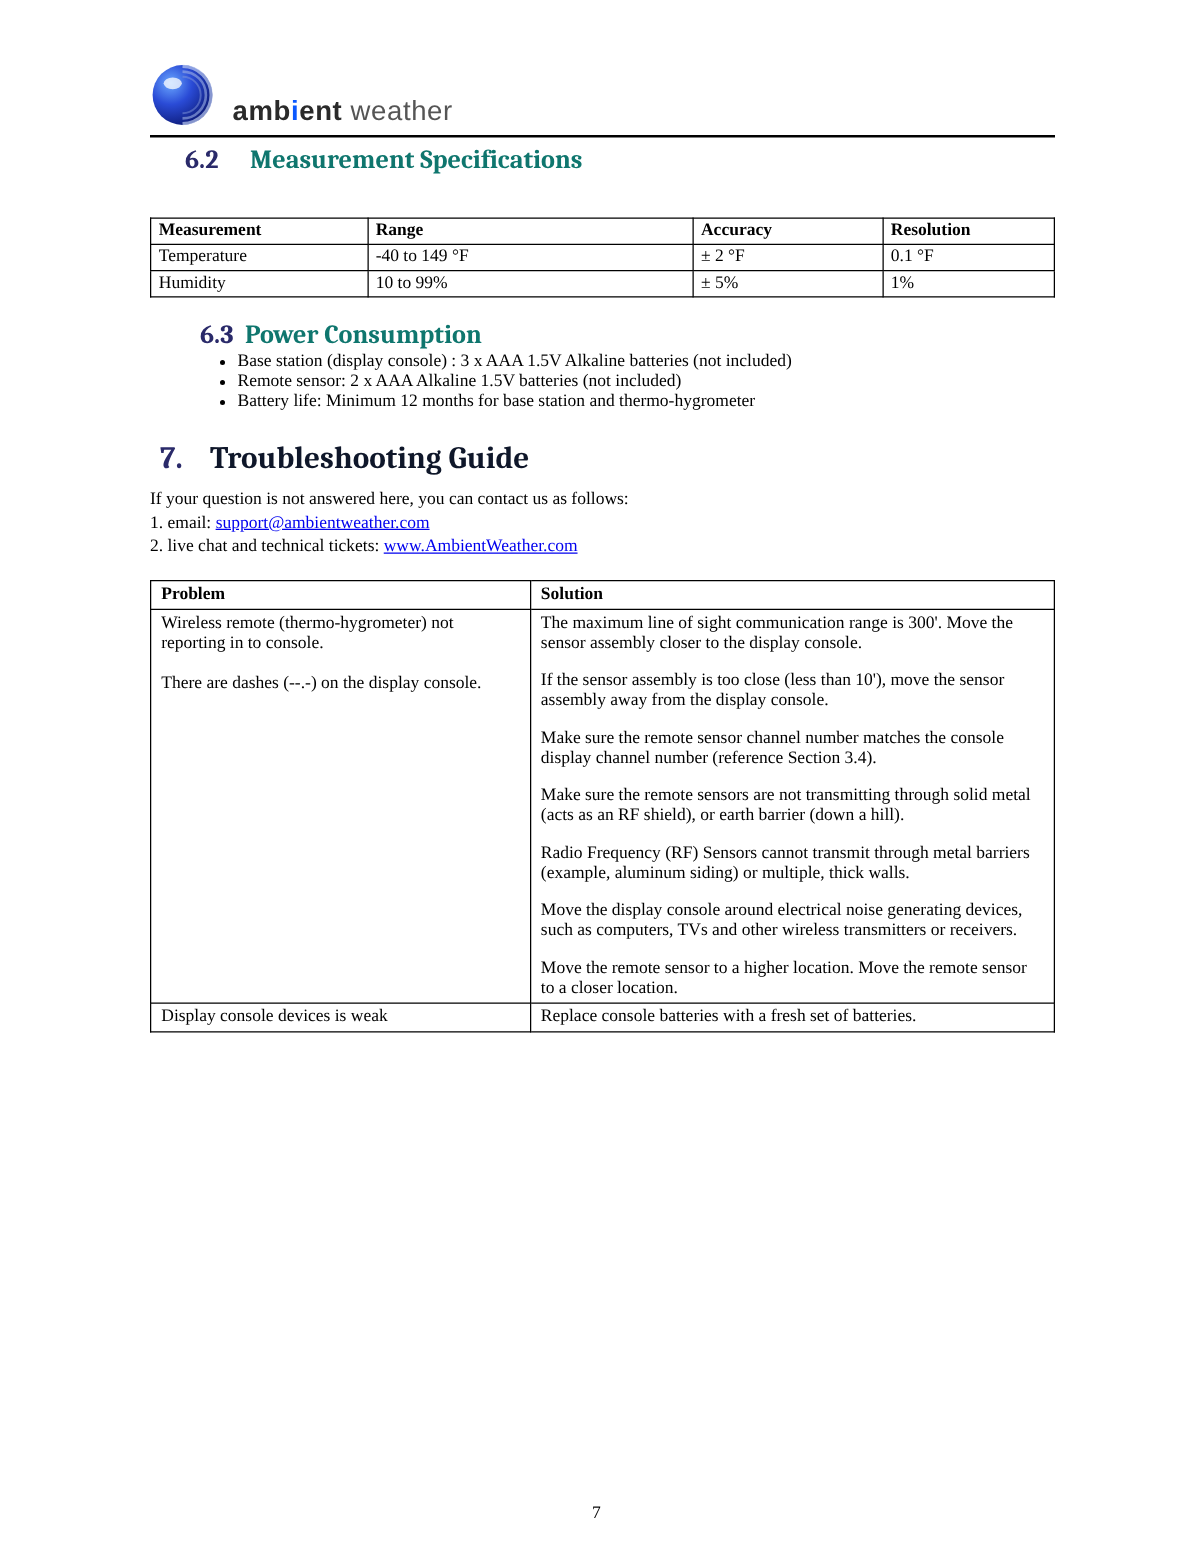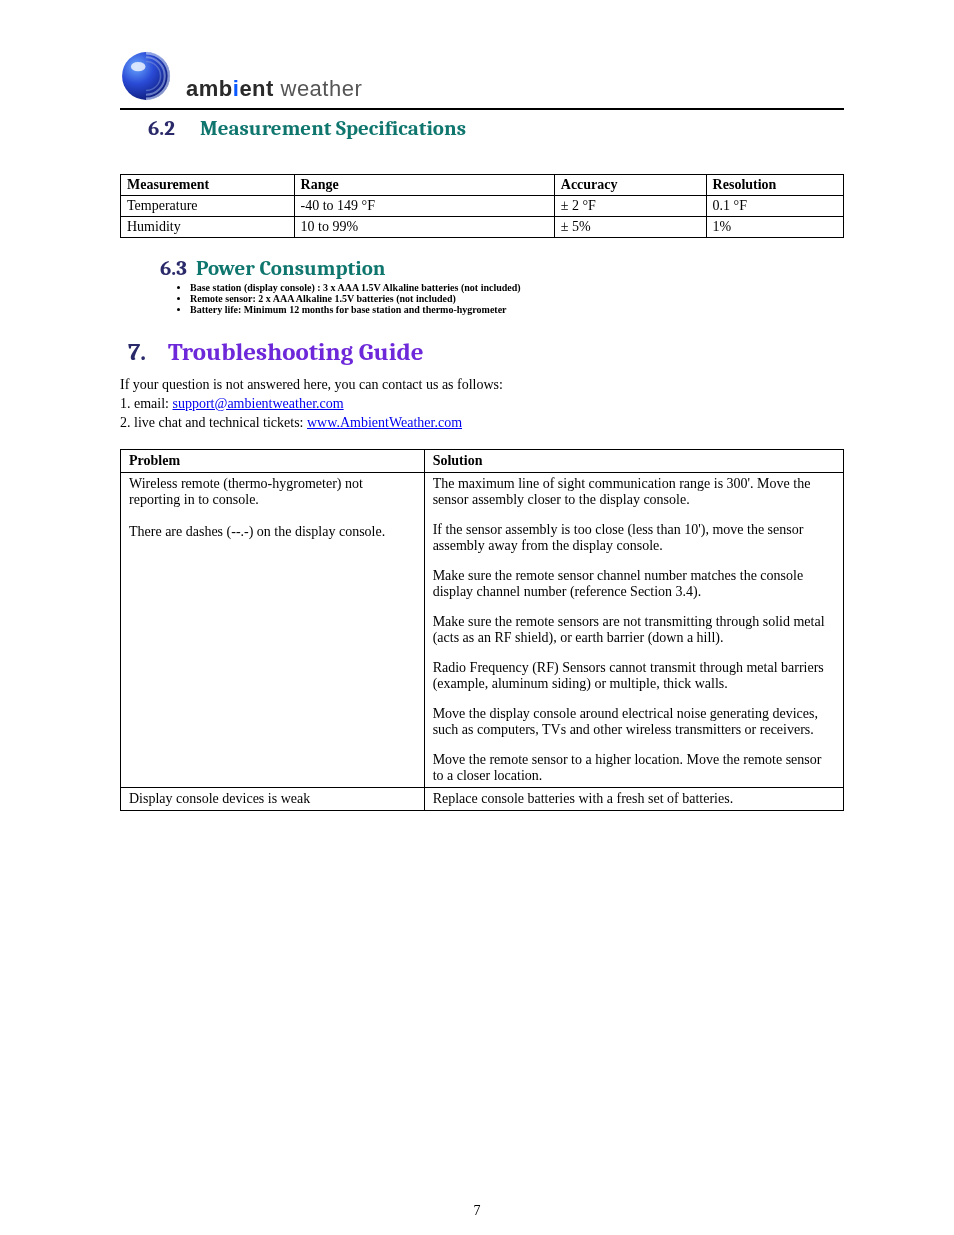--- a/index.html
+++ b/index.html
@@ -59,21 +59,21 @@
     font-weight: 700;
     font-size: 25px;
     color: #2a2a6a;
     width: 40px;
     margin-left: 8px;
   }
   .h1-title {
     font-family: Cambria, "Times New Roman", serif;
     font-weight: 700;
     font-size: 25px;
-    color: #6d28d9;
+    color: #0f172a;
   }
 
   table.spec {
     width: 100%;
     border-collapse: collapse;
     margin-top: 34px;
     font-size: 14px;
   }
   table.spec th, table.spec td {
     border: 1px solid #000;
@@ -86,22 +86,21 @@
   table.spec col.c3 { width: 21%; }
   table.spec col.c4 { width: 19%; }
   table.spec th { font-weight: 700; }
 
   .sub63 { margin-top: 18px; margin-bottom: 2px; }
   .sub63 .h-num { margin-left: 40px; width: 36px; }
 
   ul.bullets {
     margin: 0 0 0 70px;
     padding: 0;
-    font-size: 10px;
-    font-weight: bold;
+    font-size: 14px;
   }
   ul.bullets li { margin: 0; }
 
   .note {
     font-size: 14px;
     margin: 10px 0 16px 0;
     line-height: 1.35;
   }
   .note a { color: #0000ee; text-decoration: underline; cursor: pointer; }
 

